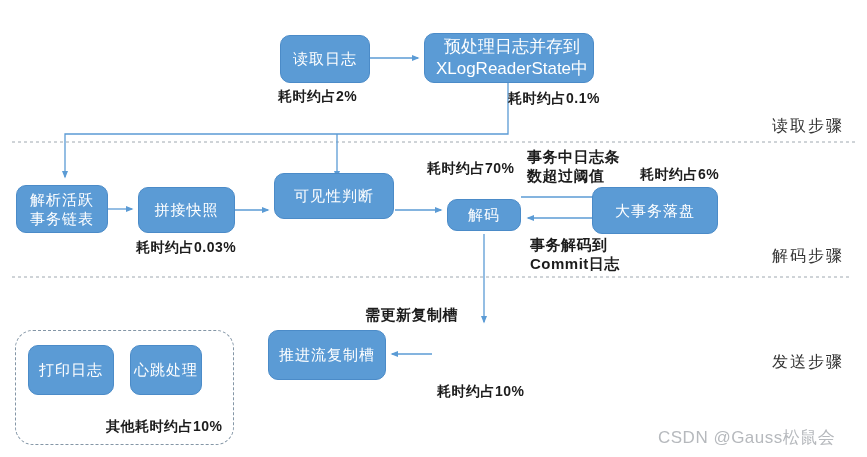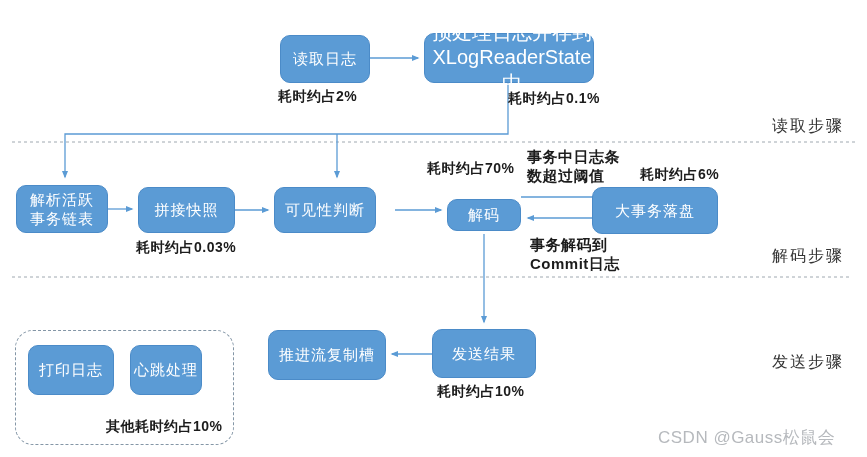--- a/index.html
+++ b/index.html
@@ -13,21 +13,21 @@
   .connectors{position:absolute;left:0;top:0;width:867px;height:457px;}
   .conn{stroke:var(--connector);stroke-width:1.3;fill:none;}
   .sep{stroke:var(--separator);stroke-width:1;stroke-dasharray:3 3;fill:none;}
   #arrowhead path{fill:var(--connector);}
   .node{
     position:absolute;background:var(--box-fill);border:1px solid var(--box-border);
     border-radius:10px;color:#ffffff;display:flex;align-items:center;justify-content:center;
     text-align:center;white-space:pre-line;font-size:15px;line-height:1.28;
     box-sizing:border-box;letter-spacing:1px;
   }
-  .node.sm{font-size:20px;letter-spacing:0;padding-left:6px;}
+  .node.sm{font-size:17px;letter-spacing:0;padding-left:6px;}
   .ann{
     position:absolute;color:var(--label-text);font-size:14px;font-weight:600;
     white-space:pre-line;line-height:1.25;letter-spacing:0.5px;
   }
   .ann.lg{font-size:15px;}
   .section-label{
     position:absolute;color:var(--section-text);font-size:16px;letter-spacing:2px;
   }
   .dashed-box{
     position:absolute;border:1.5px dashed var(--container-border);border-radius:18px;
@@ -69,36 +69,36 @@
   <div class="node" style="left:280px;top:35px;width:90px;height:48px">读取日志</div>
   <div class="node sm" style="left:424px;top:33px;width:170px;height:50px">预处理日志并存到
 XLogReaderState中</div>
   <div class="ann" style="left:278px;top:88px">耗时约占2%</div>
   <div class="ann" style="left:508px;top:90px">耗时约占0.1%</div>
   <div class="section-label" style="left:772px;top:116px">读取步骤</div>
 
   <div class="node" style="left:16px;top:185px;width:92px;height:48px">解析活跃
 事务链表</div>
   <div class="node" style="left:138px;top:187px;width:97px;height:46px">拼接快照</div>
-  <div class="node" style="left:274px;top:187px;width:102px;height:46px">可见性判断</div>
+  <div class="node" style="left:274px;top:173px;width:120px;height:46px">可见性判断</div>
   <div class="node" style="left:447px;top:199px;width:74px;height:32px">解码</div>
   <div class="node" style="left:592px;top:187px;width:126px;height:47px">大事务落盘</div>
   <div class="ann" style="left:136px;top:239px">耗时约占0.03%</div>
   <div class="ann" style="left:427px;top:160px">耗时约占70%</div>
   <div class="ann" style="left:640px;top:166px">耗时约占6%</div>
   <div class="ann lg" style="left:527px;top:148px">事务中日志条
 数超过阈值</div>
   <div class="ann lg" style="left:530px;top:236px">事务解码到
 Commit日志</div>
   <div class="section-label" style="left:772px;top:246px">解码步骤</div>
 
   <div class="dashed-box" style="left:15px;top:330px;width:219px;height:115px"></div>
   <div class="node" style="left:28px;top:345px;width:86px;height:50px">打印日志</div>
   <div class="node" style="left:130px;top:345px;width:72px;height:50px">心跳处理</div>
   <div class="ann" style="left:106px;top:418px">其他耗时约占10%</div>
   <div class="node" style="left:268px;top:330px;width:118px;height:50px">推进流复制槽</div>
-  <div class="node" style="left:432px;top:329px;width:104px;height:49px">发送结果</div>
+  <div class="ann lg" style="left:365px;top:306px">需更新复制槽</div>
   <div class="ann" style="left:437px;top:383px">耗时约占10%</div>
   <div class="section-label" style="left:772px;top:352px">发送步骤</div>
 
   <div class="watermark" style="left:658px;top:426px">CSDN @Gauss松鼠会</div>
 
 </div>
 
 </body></html>

